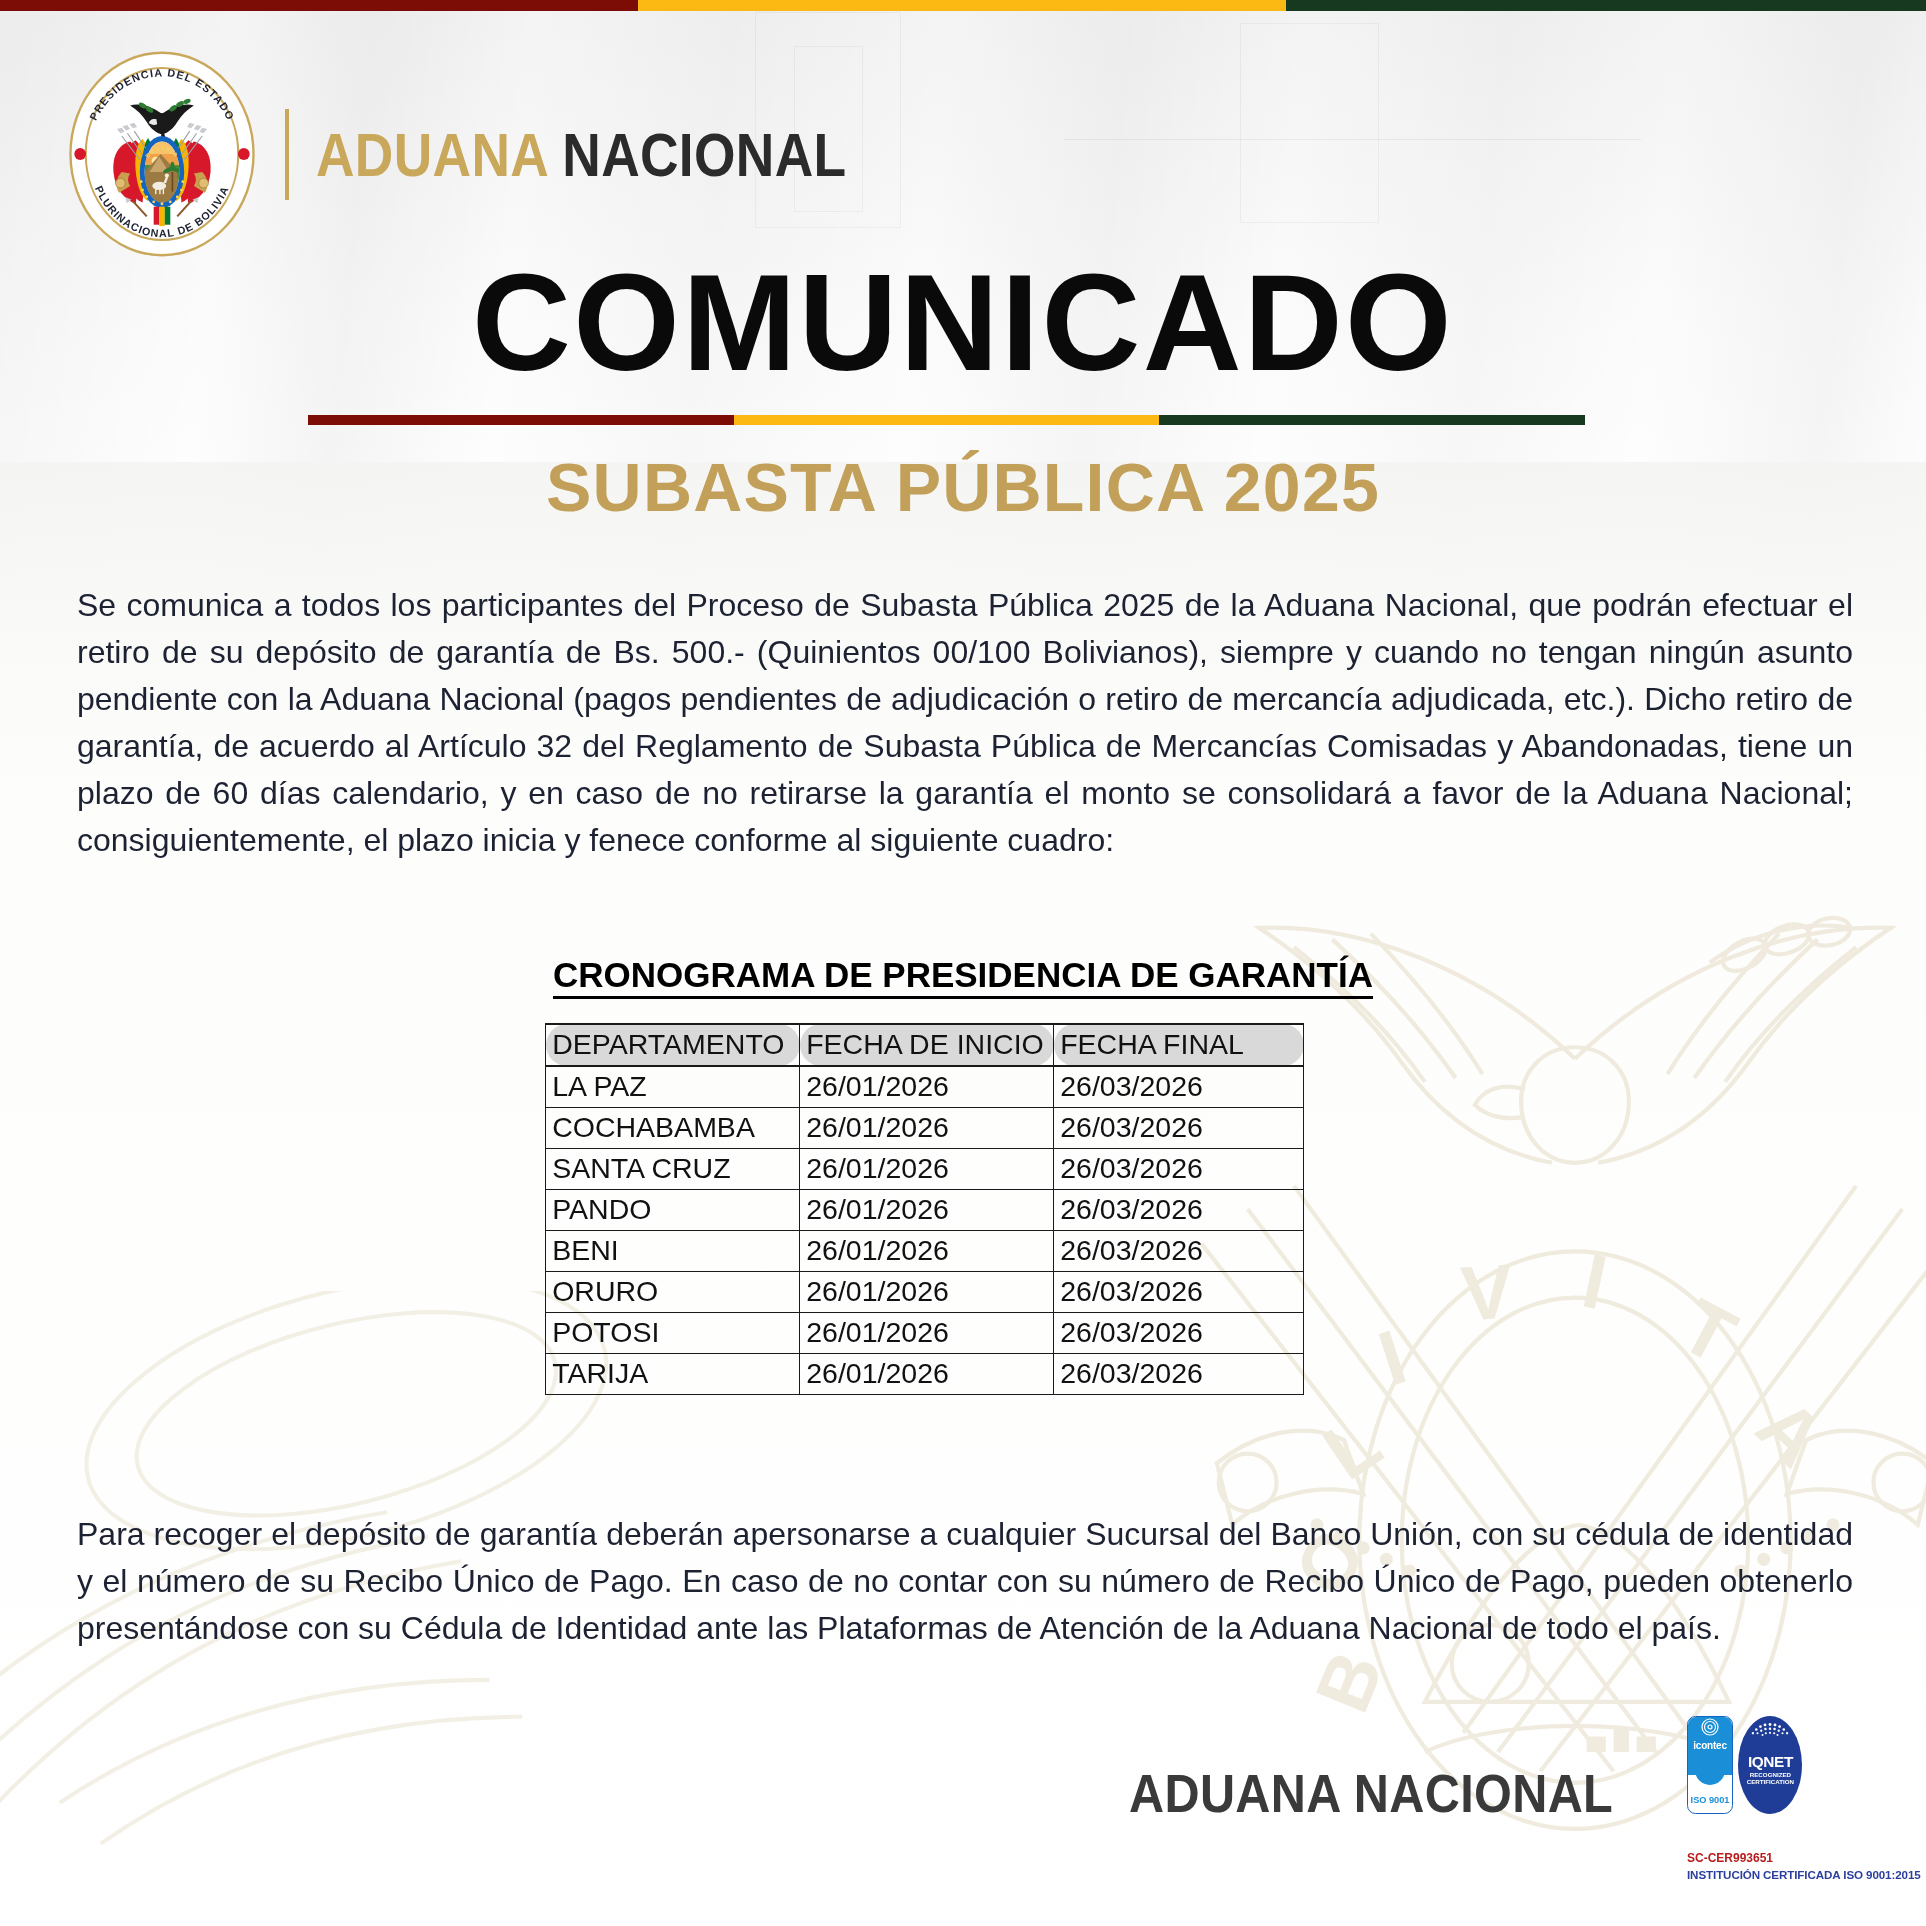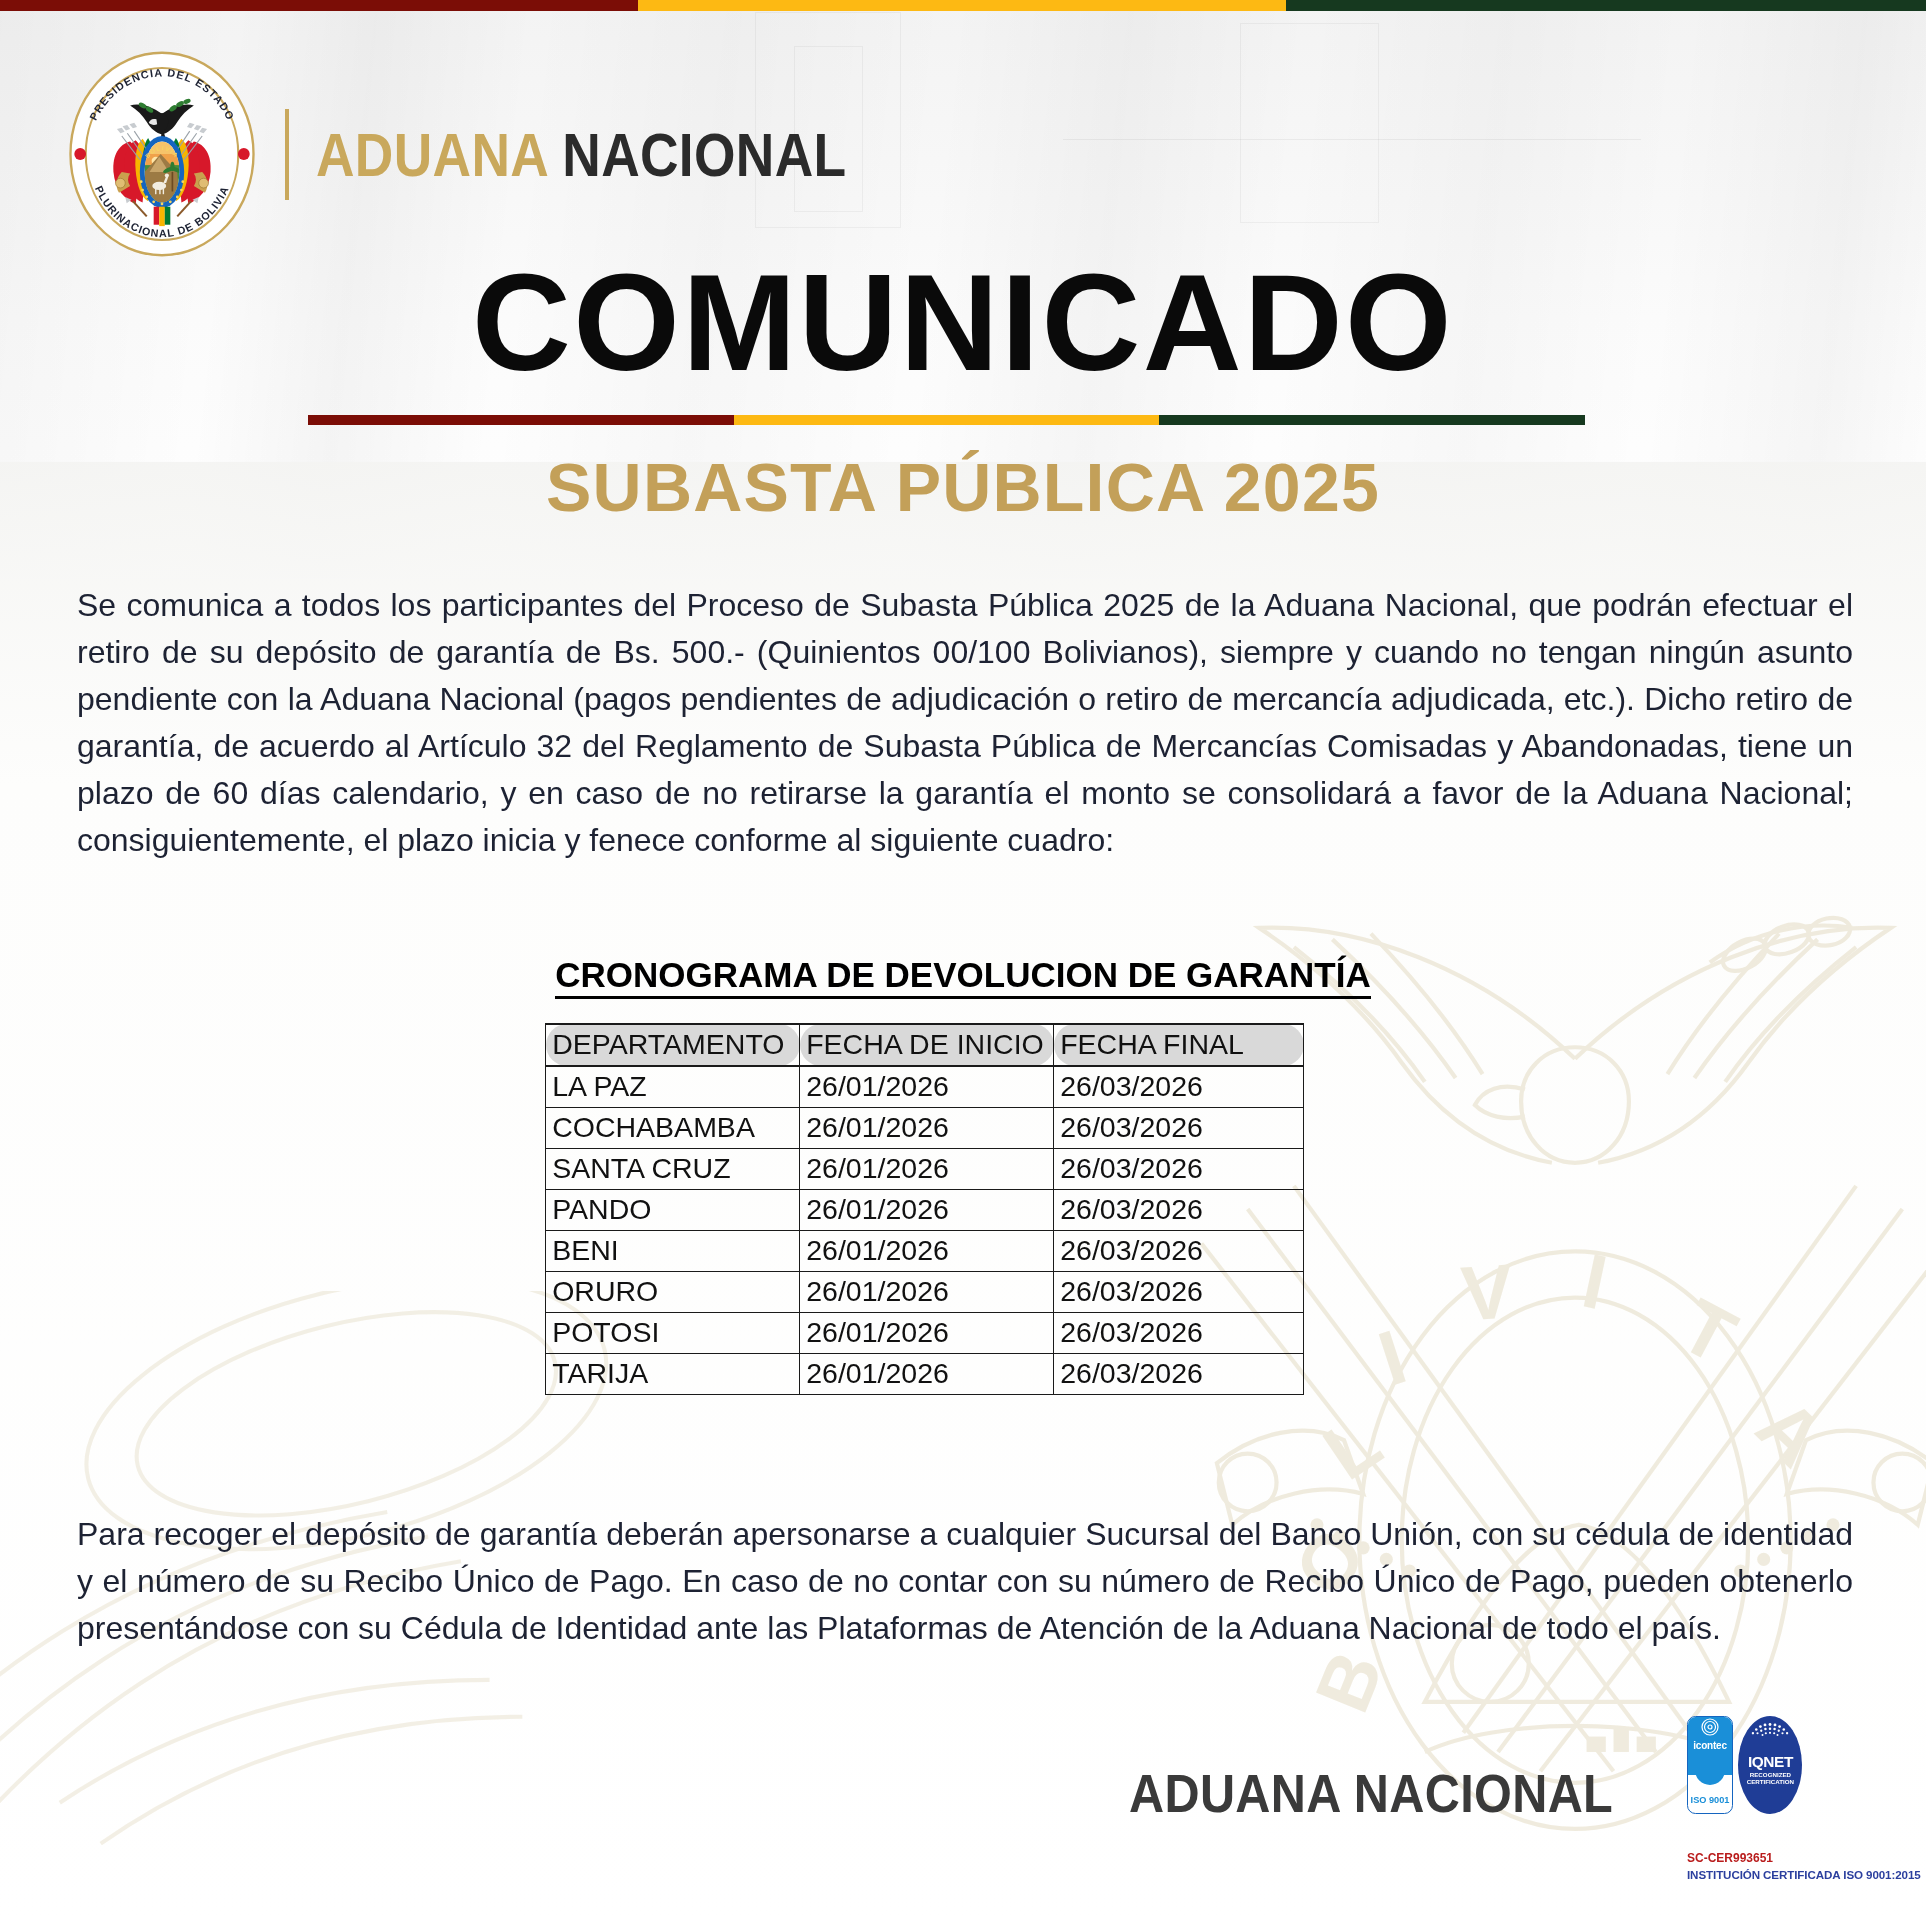--- a/index.html
+++ b/index.html
@@ -573,21 +573,21 @@
     <div class="r-red"></div>
     <div class="r-gold"></div>
     <div class="r-green"></div>
   </div>
 
   <div class="subtitle">SUBASTA PÚBLICA 2025</div>
 
   <div class="body-text" id="para1">Se comunica a todos los participantes del Proceso de Subasta Pública 2025 de la Aduana Nacional, que podrán efectuar el retiro de su depósito de garantía de Bs. 500.- (Quinientos 00/100 Bolivianos), siempre y cuando no tengan ningún asunto pendiente con la Aduana Nacional (pagos pendientes de adjudicación o retiro de mercancía adjudicada, etc.). Dicho retiro de garantía, de acuerdo al Artículo 32 del Reglamento de Subasta Pública de Mercancías Comisadas y Abandonadas, tiene un plazo de 60 días calendario, y en caso de no retirarse la garantía el monto se consolidará a favor de la Aduana Nacional; consiguientemente, el plazo inicia y fenece conforme al siguiente cuadro:</div>
 
   <div class="table-title">
-    <span>CRONOGRAMA DE DEVOLUCION DE GARANTÍA</span>
+    <span>CRONOGRAMA DE PRESIDENCIA DE GARANTÍA</span>
   </div>
 
   <div class="table-wrap">
     <table class="sched">
       <thead>
         <tr>
           <th class="col-dep">DEPARTAMENTO</th>
           <th class="col-ini">FECHA DE INICIO</th>
           <th class="col-fin">FECHA FINAL</th>
         </tr>

